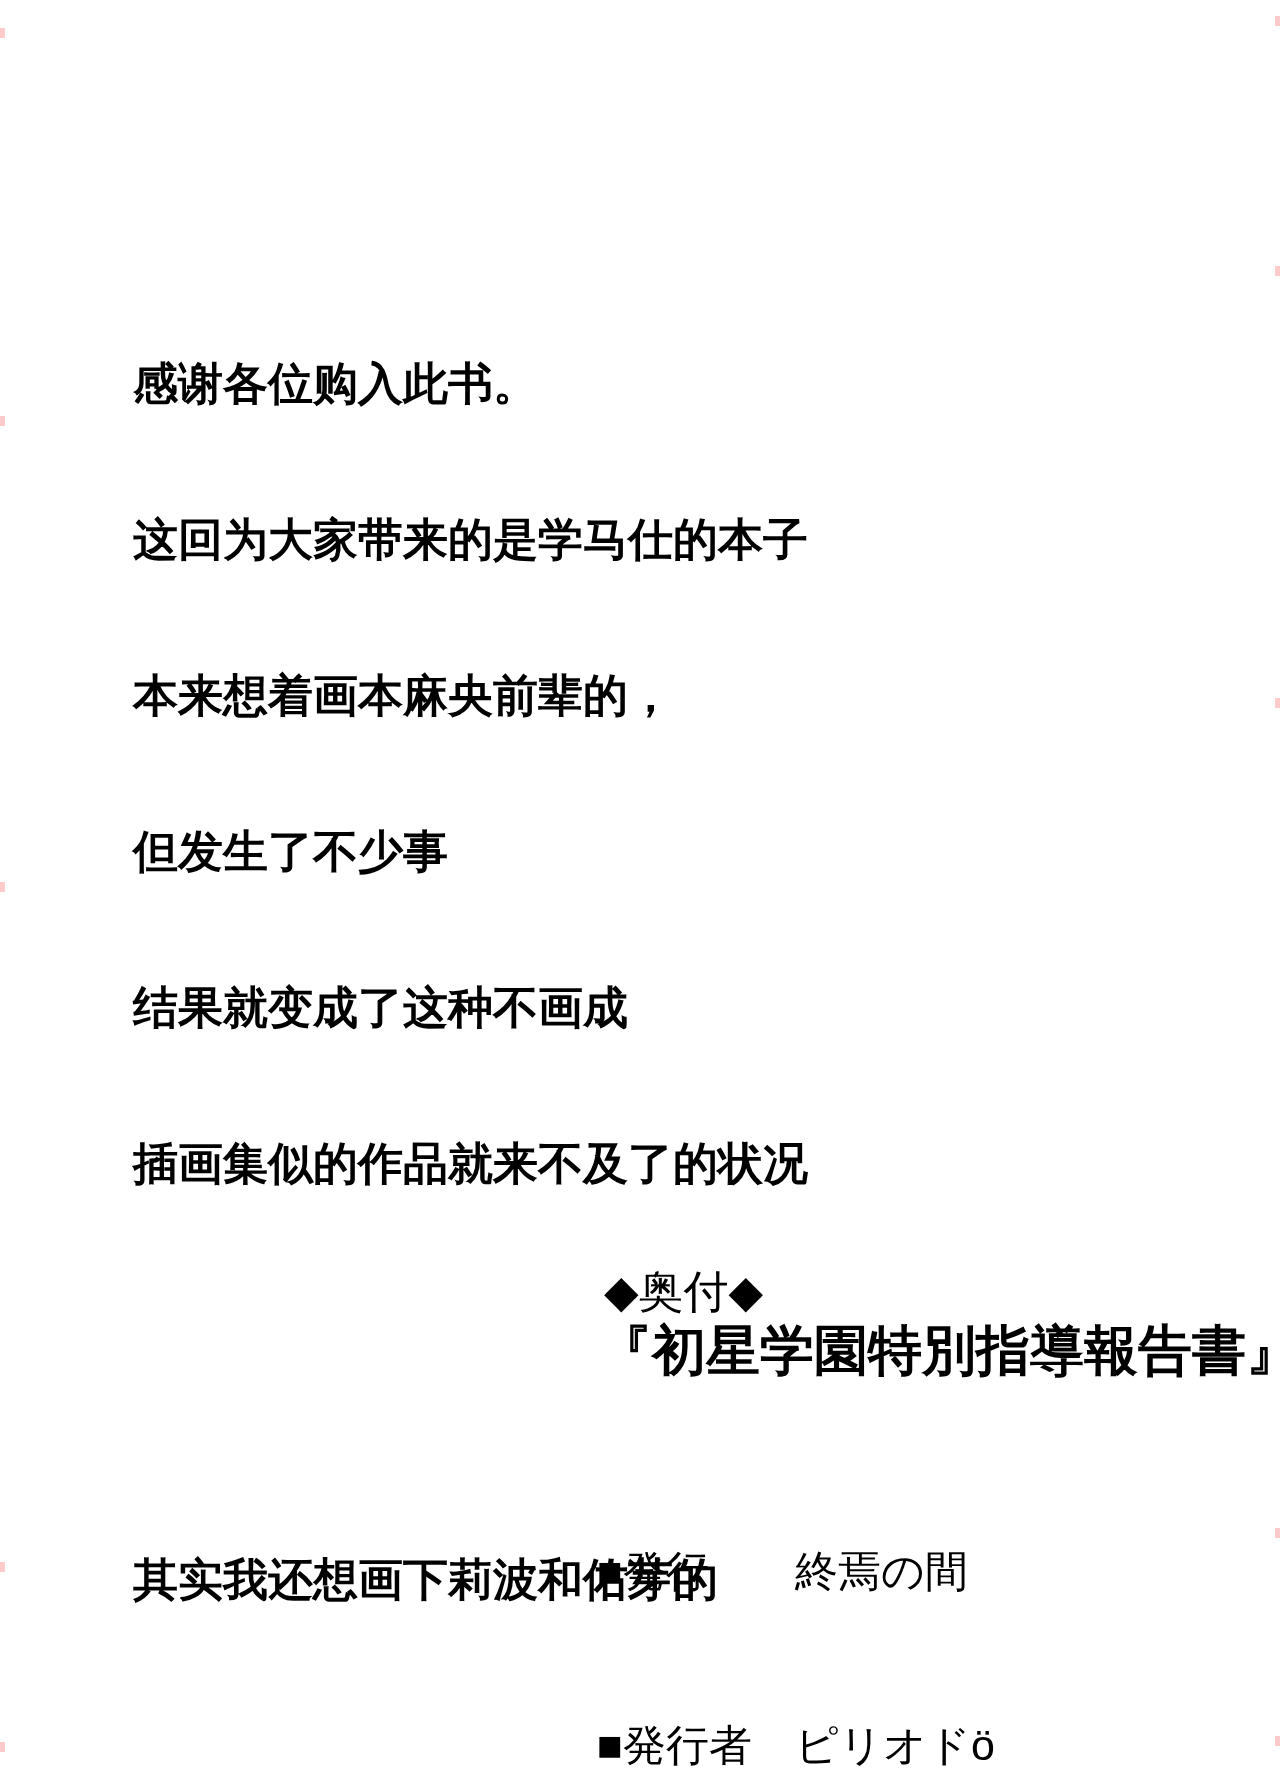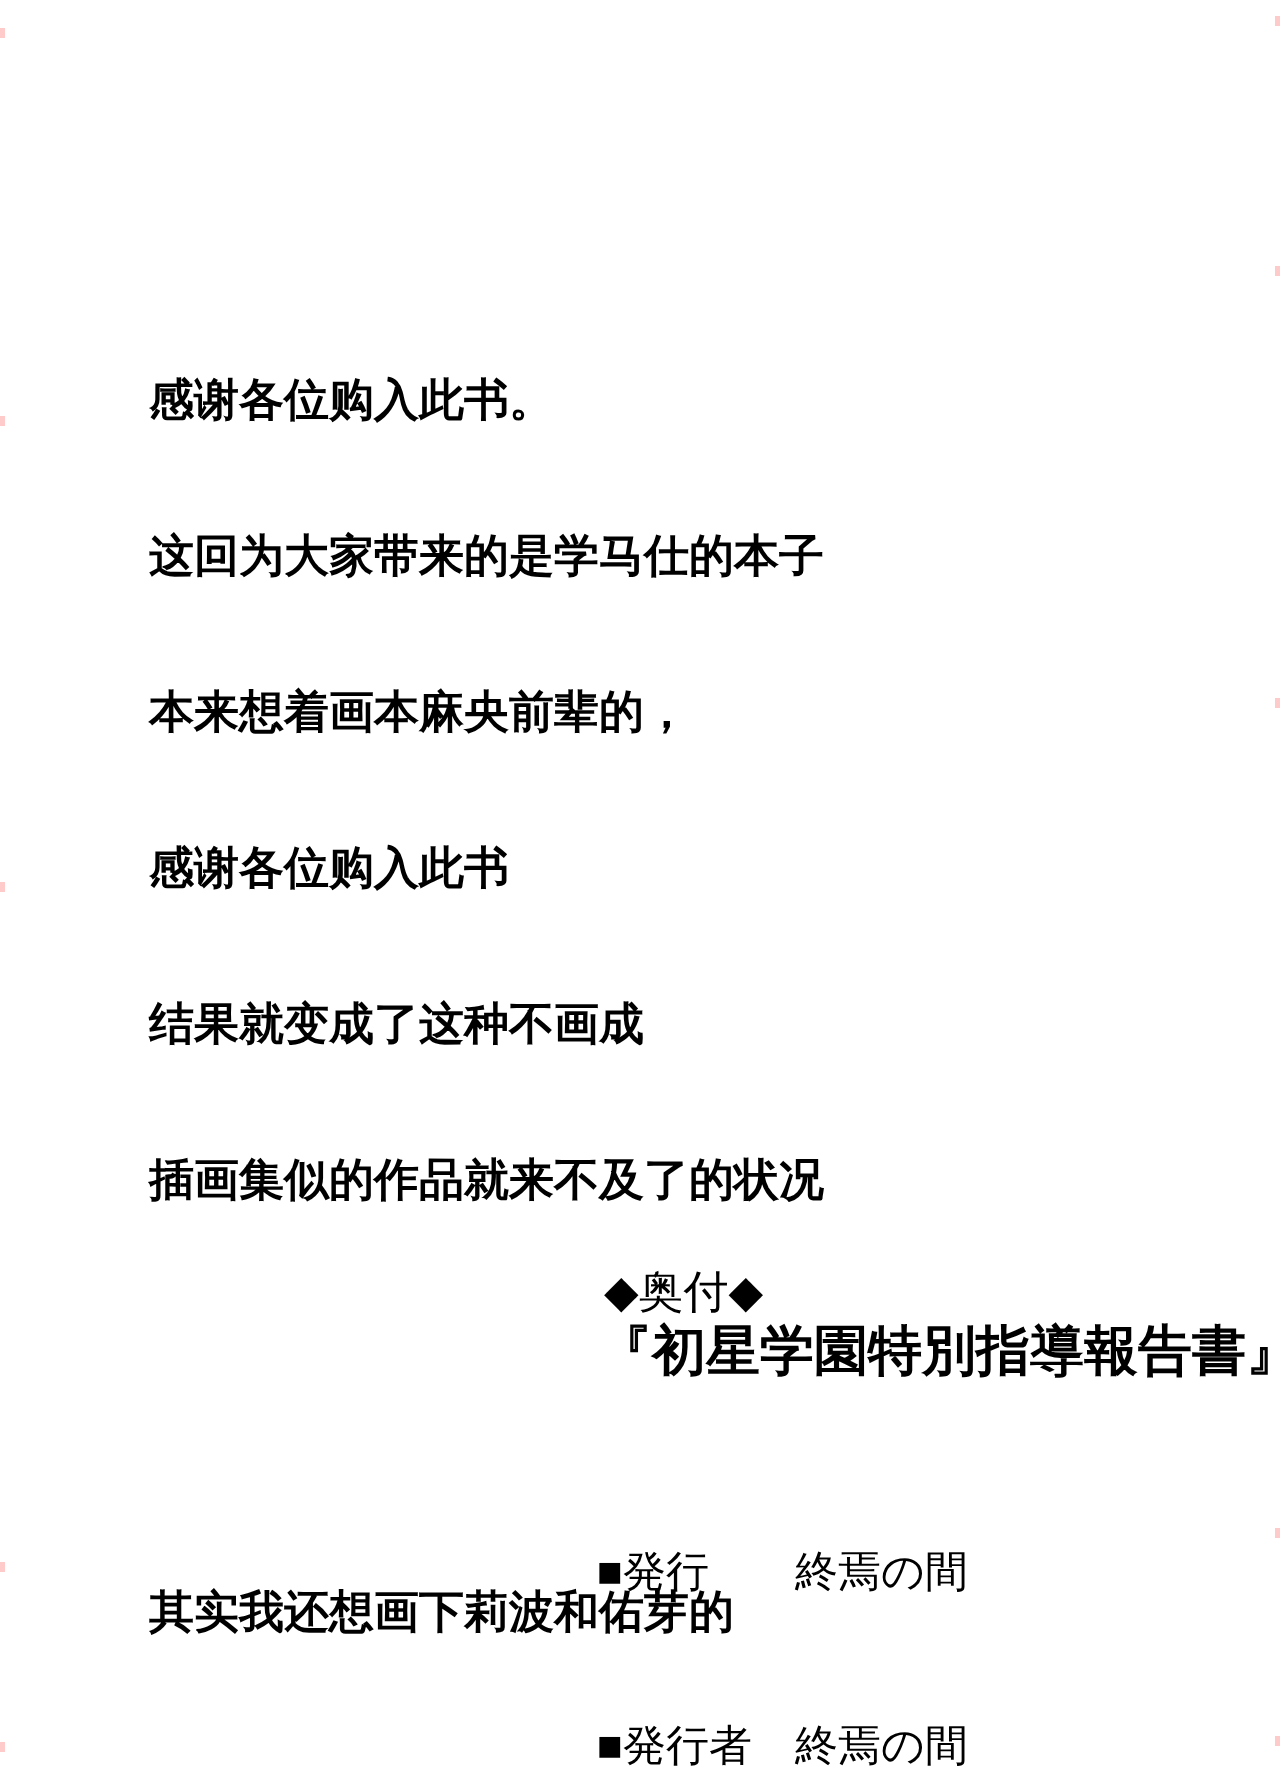--- a/index.html
+++ b/index.html
@@ -19,21 +19,21 @@
   .afterword {
     position: absolute;
     left: 133px;
     top: 150px;
     font-size: 45px;
     line-height: 52px;
     font-weight: 700;
     white-space: pre;
     letter-spacing: 0;
   }
-  .para { margin: 16px; }
+  .para { margin: 0; }
   .para + .para { margin-top: 52px; }       
   .line { height: 52px; }
 
   
   .okuzuke-header {
     position: absolute;
     left: 604px;
     top: 1264px;
     font-size: 45px;
     line-height: 56px;
@@ -70,39 +70,39 @@
   }
 </style>
 </head>
 <body>
 
 <div class="afterword">
   <div class="para">
     <div class="line">感谢各位购入此书。</div>
     <div class="line">这回为大家带来的是学马仕的本子</div>
     <div class="line">本来想着画本麻央前辈的，</div>
-    <div class="line">感谢各位购入此书</div>
+    <div class="line">但发生了不少事</div>
     <div class="line">结果就变成了这种不画成</div>
     <div class="line">插画集似的作品就来不及了的状况</div>
   </div>
   <div class="para">
     <div class="line">其实我还想画下莉波和佑芽的</div>
     
   </div>
   
   
   
 </div>
 
 <div class="okuzuke-header">◆奥付◆</div>
 <div class="book-title">『初星学園特別指導報告書』</div>
 
 <div class="colophon">
   <div class="row">■発行　　終焉の間</div>
-  <div class="row">■発行者　終焉の間</div>
+  <div class="row">■発行者　ピリオドö</div>
   
   
   
 </div>
 
 <div class="edge-mark" style="left:0; top:28px;"></div>
 <div class="edge-mark" style="left:0; top:416px;"></div>
 <div class="edge-mark" style="left:0; top:882px;"></div>
 <div class="edge-mark" style="left:0; top:1562px;"></div>
 <div class="edge-mark" style="left:0; top:1742px;"></div>

